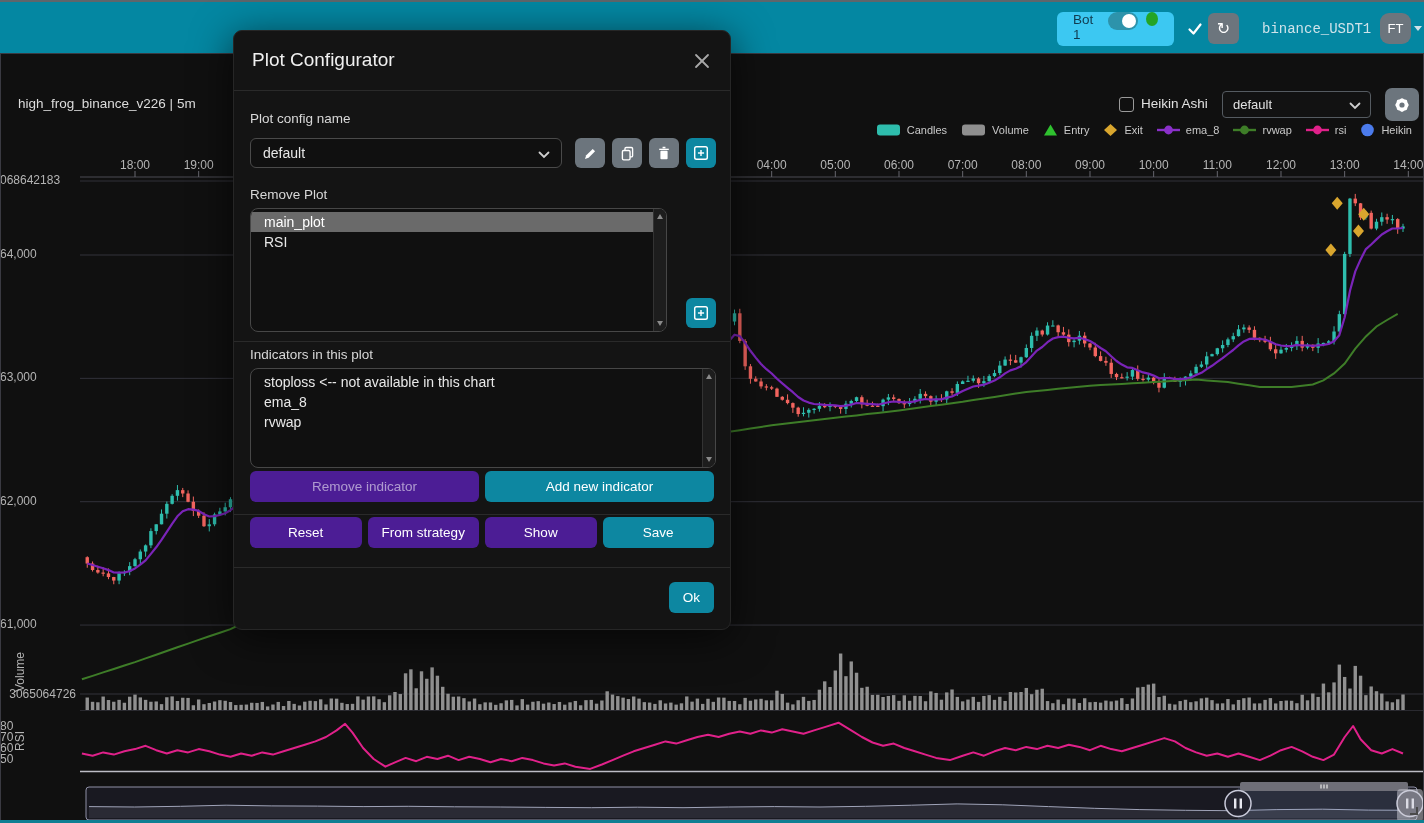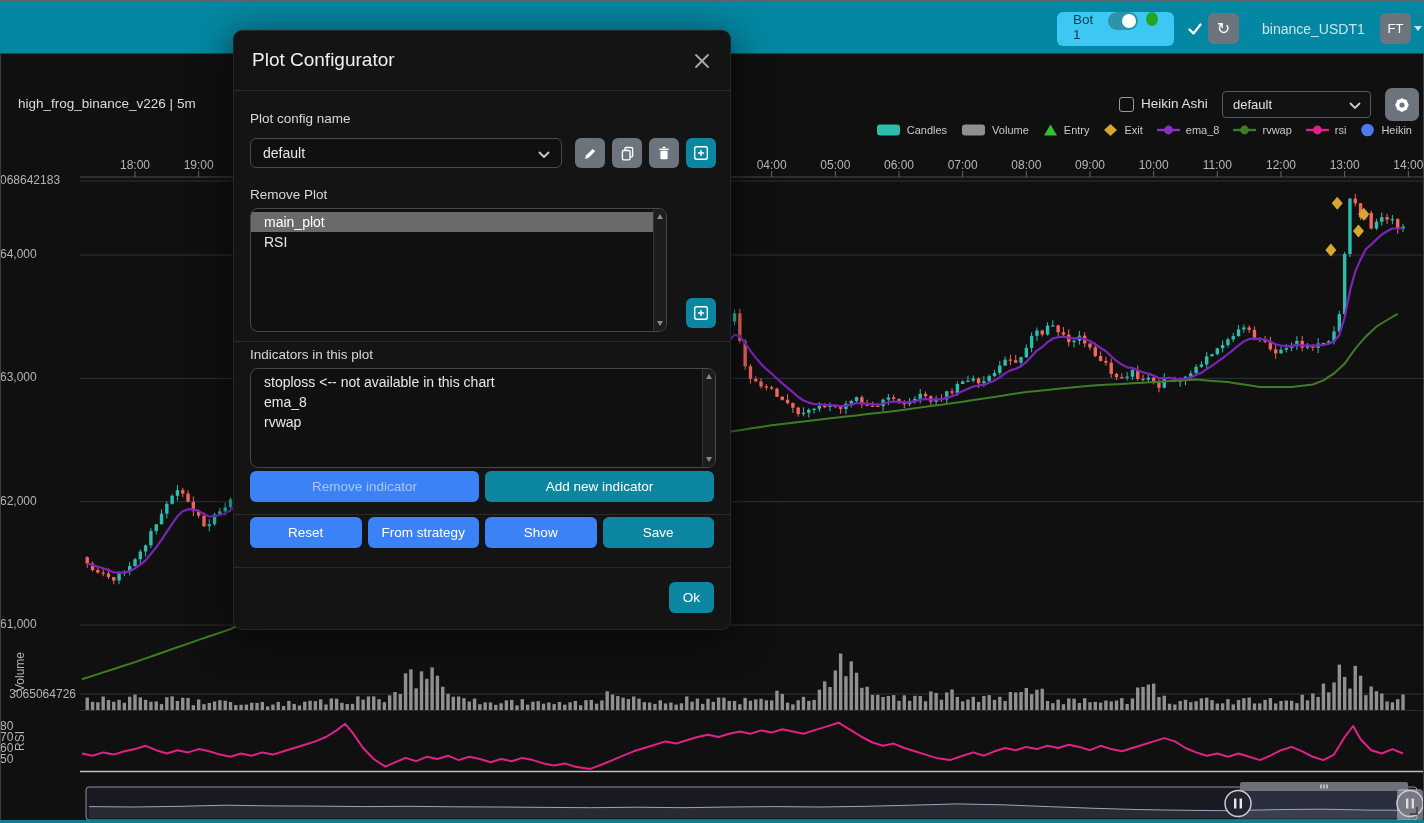--- a/index.html
+++ b/index.html
@@ -17,22 +17,22 @@
   .bot-pill .lbl { color:#113a4e; font-size:13.5px; }
   .toggle { width:34px; height:18px; background:#2d93ab; border-radius:9px; position:relative; }
   .toggle .knob { position:absolute; right:2px; top:2px; width:14px; height:14px;
     background:#fff; border-radius:50%; }
   .green-dot { width:14px; height:14px; border-radius:50%; background:#24a426; }
   .nav-check { position:absolute; left:1186px; top:18px; }
   .nav-btn { position:absolute; background:#6c757d; border:none; border-radius:6px;
     display:flex; align-items:center; justify-content:center; cursor:pointer; color:#fff; }
   #refresh-btn { left:1208px; top:11px; width:31px; height:31px; font-size:16px;
     font-family:"DejaVu Sans",sans-serif; }
-  .pair-label { position:absolute; left:1262px; top:19px; font-size:14px; color:#cfe3ea; }
-  #avatar-btn { left:1380px; top:11px; width:31px; height:31px; font-size:13px; }
+  .pair-label { position:absolute; left:1262px; top:19px; font-size:14px; color:#cfe3ea;font-family:Liberation Mono, monospace; }
+  #avatar-btn { left:1380px; top:11px; width:31px; height:31px; font-size:13px;border-radius:9px; }
   .nav-caret { position:absolute; left:1414px; top:24px; width:0; height:0;
     border-left:4.5px solid transparent; border-right:4.5px solid transparent;
     border-top:5px solid #cfe3ea; }
   
   .panel-frame { position:absolute; top:53px; left:0; right:0; bottom:0;
     border:1px solid #3a3a42; z-index:4; pointer-events:none; }
   #chart-svg { position:absolute; top:0; left:0; z-index:1; }
   .chart-title { position:absolute; left:18px; top:96px; font-size:13.5px; color:#dcdcdc; z-index:2; }
   .ha-check { position:absolute; left:1119px; top:97px; width:15px; height:15px;
     border:1.5px solid #9a9a9a; border-radius:3px; background:transparent; cursor:pointer; z-index:2; }
@@ -82,21 +82,21 @@
   .lb-rows { padding-top:3px; }
   .sbar { position:absolute; right:0; top:0; bottom:0; width:13px; background:#1d1d1d;
     border-left:1px solid #333; }
   .sarrow { position:absolute; left:3px; width:0; height:0; cursor:pointer;
     border-left:3.5px solid transparent; border-right:3.5px solid transparent; }
   .sarrow.up { top:5px; border-bottom:5px solid #8a8a8a; }
   .sarrow.down { bottom:5px; border-top:5px solid #8a8a8a; }
   .m-divider { position:absolute; left:0; right:0; height:1px; background:#2a2a2a; }
   .btn { border:none; border-radius:6px; font-size:13.5px; color:#fff;
     font-family:inherit; cursor:pointer; }
-  .btn.gray { background:#3b82f6; }
+  .btn.gray { background:#4c1d95; }
   .btn.teal { background:#0d87a1; }
   .btn-row { position:absolute; left:16px; right:16px; height:31px; display:flex; gap:6px; }
   .btn-row .btn { flex:1; }
   #remove-btn { color:rgba(255,255,255,.55); }
   #ok-btn { position:absolute; right:16px; top:551px; width:45px; height:31px; }
 </style>
 </head>
 <body>
 
 <svg id="chart-svg" width="1424" height="823" viewBox="0 0 1424 823">

